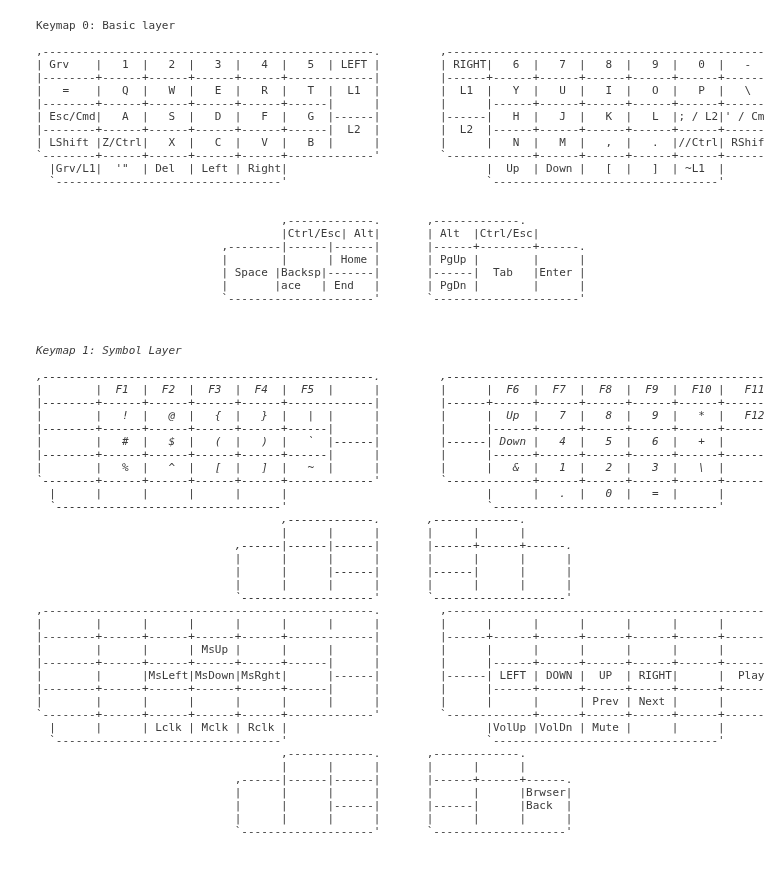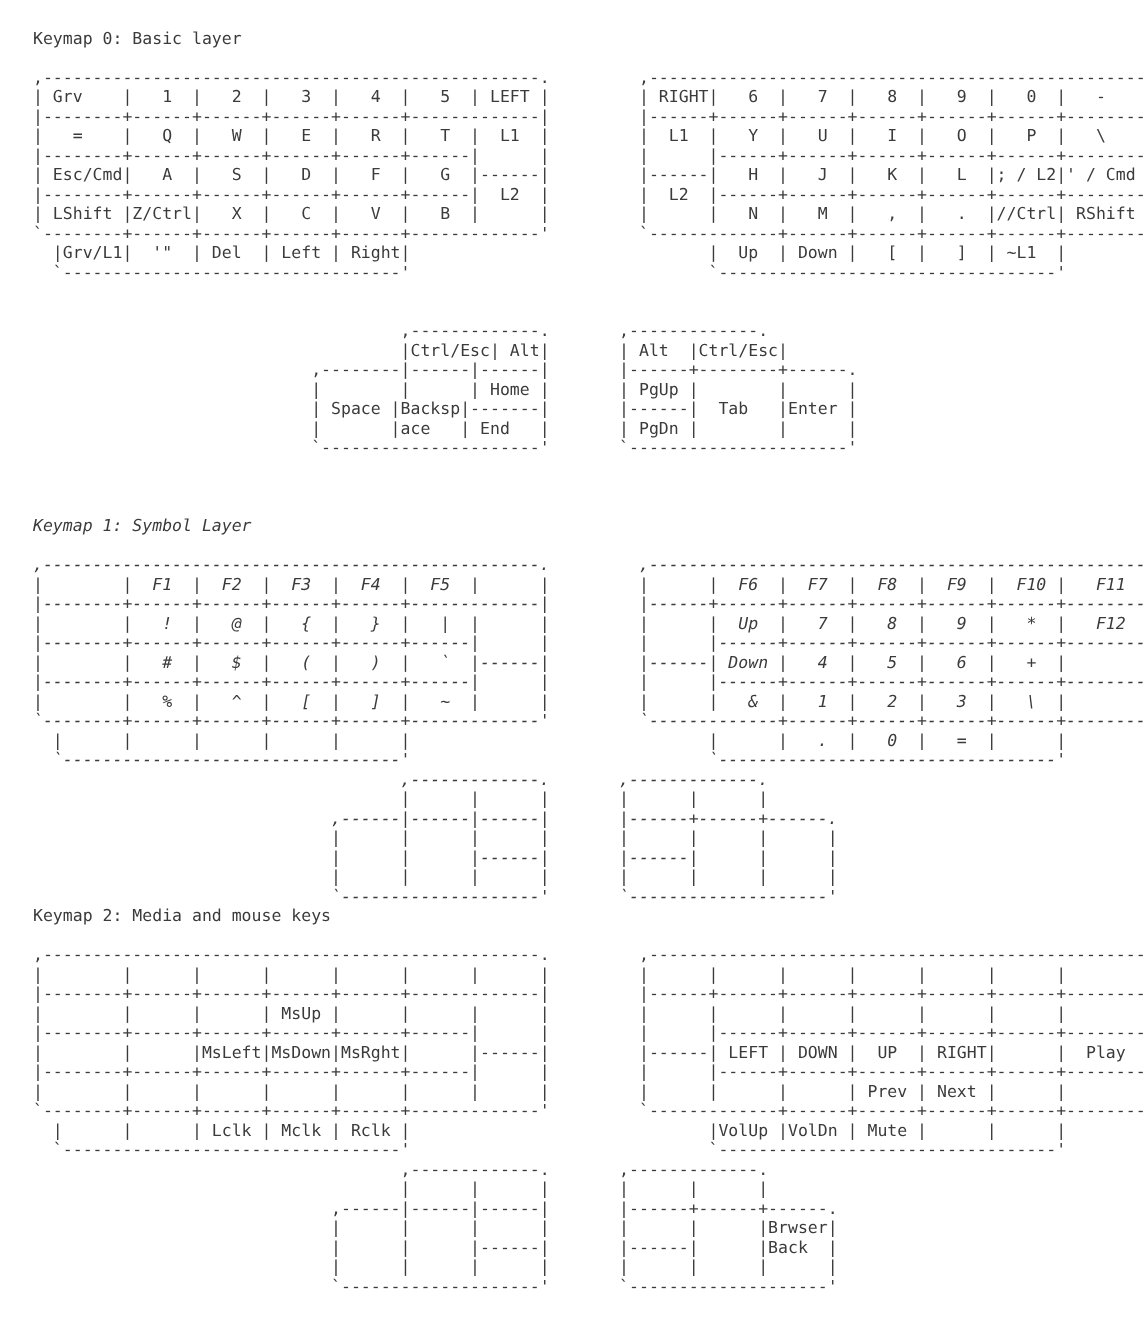--- a/index.html
+++ b/index.html
@@ -9,21 +9,21 @@
   }
   body {
     width: 765px;
     height: 883px;
     overflow: hidden;
   }
   .page {
     box-sizing: border-box;
     width: 765px;
     height: 883px;
-    padding: 19px 0 0 22px;
+    padding: 19px 0 0 36px;
     font-family: "DejaVu Sans Mono", "Liberation Mono", monospace;
     font-size: 11px;
     line-height: 13px;
     color: #3b3b3b;
     background: #ffffff;
   }
   .km-title {
     font-family: "DejaVu Sans Mono", "Liberation Mono", monospace;
     font-size: 11px;
     line-height: 13px;
@@ -88,21 +88,20 @@
     <pre class="ascii thumbs">                                     ,-------------.       ,-------------.
                                      |      |      |       |      |      |
                               ,------|------|------|       |------+------+------.
                               |      |      |      |       |      |      |      |
                               |      |      |------|       |------|      |      |
                               |      |      |      |       |      |      |      |
                               `--------------------'       `--------------------'</pre>
   </section>
 
   <section class="keymap" id="keymap-2">
-    <div class="km-title">Keymap 2: Media and mouse keys</div>
     <pre class="ascii main">,--------------------------------------------------.         ,--------------------------------------------------.
 |        |      |      |      |      |      |      |         |      |      |      |      |      |      |        |
 |--------+------+------+------+------+-------------|         |------+------+------+------+------+------+--------|
 |        |      |      | MsUp |      |      |      |         |      |      |      |      |      |      |        |
 |--------+------+------+------+------+------|      |         |      |------+------+------+------+------+--------|
 |        |      |MsLeft|MsDown|MsRght|      |------|         |------| LEFT | DOWN |  UP  | RIGHT|      |  Play  |
 |--------+------+------+------+------+------|      |         |      |------+------+------+------+------+--------|
 |        |      |      |      |      |      |      |         |      |      |      | Prev | Next |      |        |
 `--------+------+------+------+------+-------------'         `-------------+------+------+------+------+--------'
   |      |      | Lclk | Mclk | Rclk |                              |VolUp |VolDn | Mute |      |      |

